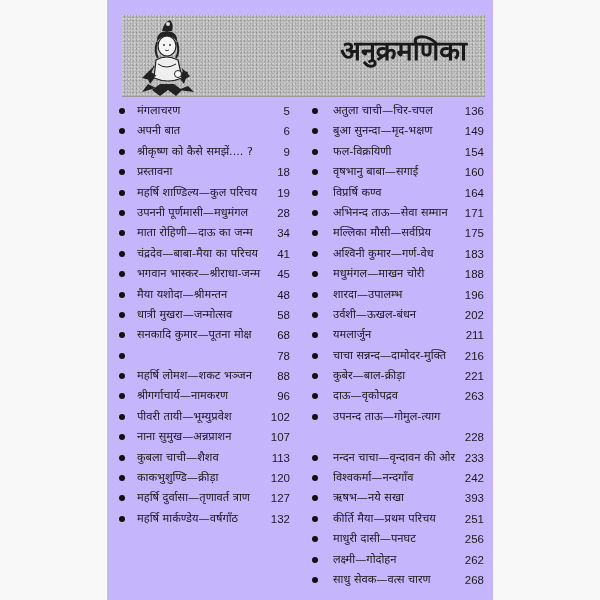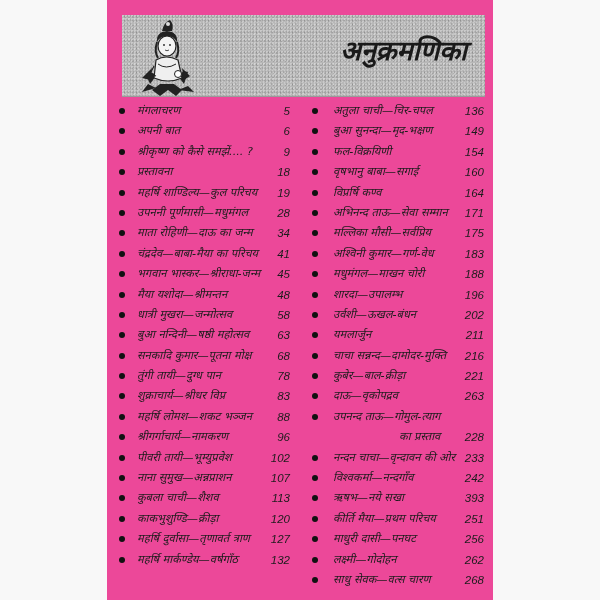--- a/index.html
+++ b/index.html
@@ -10,22 +10,21 @@
       overflow: hidden;
       background: #f8f8f8;
       font-family: "DejaVu Sans", sans-serif;
     }
     .page {
       position: absolute;
       left: 107px;
       top: 0;
       width: 386px;
       height: 600px;
-      background: #ec4899;
-      font-style: italic;
+      background: #c4b5fd;
     }
     .banner {
       position: absolute;
       left: 15px;
       top: 15px;
       width: 363px;
       height: 82px;
       background-color: #b8b8b8;
       background-image:
         radial-gradient(circle at 20% 30%, rgba(255,255,255,0.25) 0 1px, transparent 1px),
@@ -50,21 +49,21 @@
       font-size: 27px;
       font-weight: bold;
       color: #1a1a1a;
       letter-spacing: 0px;
     }
     .toc-col {
       position: absolute;
       top: 101px;
     }
     .toc-col.left { left: 9px; width: 180px; }
-    .toc-col.right { left: 200px; width: 180px; text-align: right; }
+    .toc-col.right { left: 200px; width: 180px; }
     .toc-row {
       position: relative;
       height: 20.4px;
       font-size: 11.2px;
       color: #1c1c1c;
       line-height: 20.4px;
       white-space: nowrap;
     }
     .toc-row.tall { height: 40.8px; }
     .bullet {
@@ -185,37 +184,26 @@
         <span class="title">मैया यशोदा—श्रीमन्तन</span>
         <span class="page-num">48</span>
       </div>
     <div class="toc-row">
         <span class="bullet"></span>
         <span class="title">धात्री मुखरा—जन्मोत्सव</span>
         <span class="page-num">58</span>
       </div>
     <div class="toc-row">
         <span class="bullet"></span>
-        <span class="title">बुआ नन्दिनी—षष्ठी महोत्सव</span>
-        <span class="page-num">63</span>
-      </div>
-    <div class="toc-row">
-        <span class="bullet"></span>
         <span class="title">सनकादि कुमार—पूतना मोक्ष</span>
         <span class="page-num">68</span>
       </div>
     <div class="toc-row">
         <span class="bullet"></span>
-        <span class="title">तुंगी तायी—दुग्ध पान</span>
         <span class="page-num">78</span>
-      </div>
-    <div class="toc-row">
-        <span class="bullet"></span>
-        <span class="title">शुक्राचार्य—श्रीधर विप्र</span>
-        <span class="page-num">83</span>
       </div>
     <div class="toc-row">
         <span class="bullet"></span>
         <span class="title">महर्षि लोमश—शकट भञ्जन</span>
         <span class="page-num">88</span>
       </div>
     <div class="toc-row">
         <span class="bullet"></span>
         <span class="title">श्रीगर्गाचार्य—नामकरण</span>
         <span class="page-num">96</span>
@@ -323,21 +311,21 @@
         <span class="title">कुबेर—बाल-क्रीड़ा</span>
         <span class="page-num">221</span>
       </div>
     <div class="toc-row">
         <span class="bullet"></span>
         <span class="title">दाऊ—वृकोपद्रव</span>
         <span class="page-num">263</span>
       </div>
     <div class="toc-row tall">
         <span class="bullet"></span>
-        <span class="title"><span>उपनन्द ताऊ—गोमुल-त्याग</span><span class="line2">का प्रस्ताव</span></span>
+        <span class="title"><span>उपनन्द ताऊ—गोमुल-त्याग</span></span>
         <span class="page-num">228</span>
       </div>
     <div class="toc-row">
         <span class="bullet"></span>
         <span class="title">नन्दन चाचा—वृन्दावन की ओर</span>
         <span class="page-num">233</span>
       </div>
     <div class="toc-row">
         <span class="bullet"></span>
         <span class="title">विश्वकर्मा—नन्दगाँव</span>

